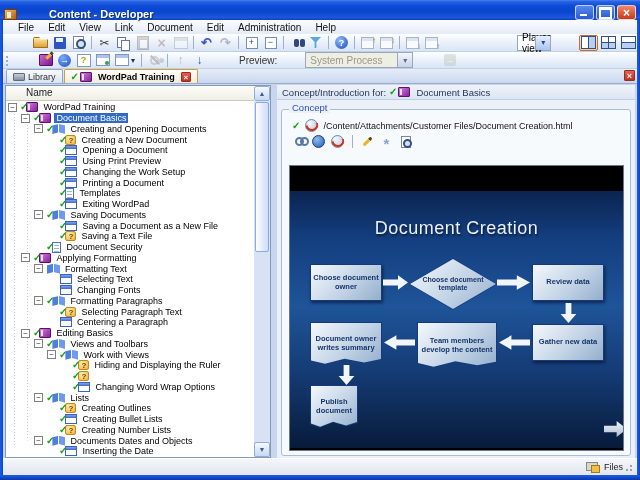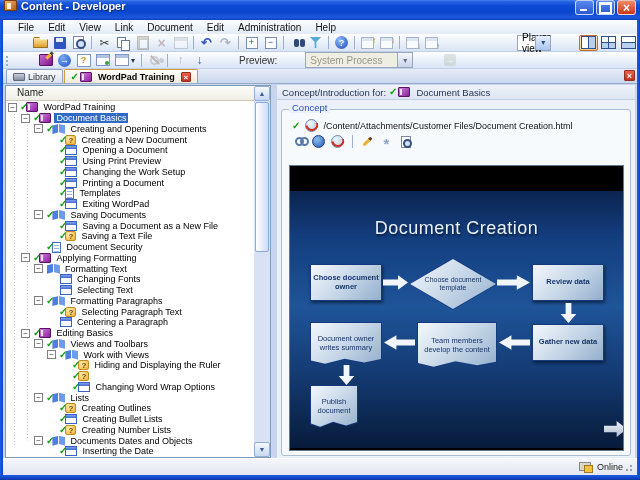--- a/index.html
+++ b/index.html
@@ -4,22 +4,22 @@
 <style>
   html,body{margin:0;padding:0;background:#444;}
   *{box-sizing:border-box;font-family:"Liberation Sans",sans-serif;}
   .win{position:relative;width:640px;height:480px;background:#C8D5EF;overflow:hidden;}
   
   .frame-l,.frame-r,.frame-b{position:absolute;background:linear-gradient(to right,#1E5CE8,#0A45C8);z-index:50;}
   .frame-l{left:0;top:19px;bottom:0;width:3px;}
   .frame-r{right:0;top:19px;bottom:0;width:3px;}
   .frame-b{left:0;right:0;bottom:0;height:5px;background:linear-gradient(to bottom,#1E5CE8,#0937A8);}
   
-  .titlebar{position:absolute;left:0;top:0;right:0;height:20px;display:flex;align-items:flex-start;padding:0 4px;
-    background:linear-gradient(to bottom,#4884EE 0%,#2763E2 8%,#0D4AD6 30%,#0A46CE 60%,#1C57DC 88%,#0B41BE 100%);z-index:60;}
+  .titlebar{position:absolute;left:0;top:0;right:0;height:20px;display:flex;align-items:flex-end;padding:0 4px;
+    background:linear-gradient(to bottom,#4884EE 0%,#2763E2 8%,#0D4AD6 30%,#0A46CE 60%,#1C57DC 88%,#0B41BE 100%);z-index:60;gap:28px;}
   .app-icon{width:13px;height:11px;margin-right:4px;background:linear-gradient(135deg,#F8B860,#B05F18);border:1px solid #7A3C0C;border-radius:1px;position:relative;}
   .app-icon::after{content:"";position:absolute;left:2px;top:2px;width:4px;height:6px;background:#FFF2D8;}
   .title-text{color:#fff;font-size:11px;font-weight:bold;text-shadow:1px 1px 1px #10306E;flex:1;}
   .wbtns{display:flex;gap:2px;}
   .wbtn{width:19px;height:15px;border-radius:3px;border:1px solid rgba(255,255,255,.7);display:flex;align-items:center;justify-content:center;position:relative;}
   .wbtn.min,.wbtn.max{background:linear-gradient(to bottom,#5A88F0,#2A5AD0);}
   .wbtn.close{background:linear-gradient(to bottom,#F08868,#C83818);}
   .wbtn.min::before{content:"";position:absolute;left:4px;bottom:3px;width:7px;height:2px;background:#fff;}
   .wbtn.max::before{content:"";width:9px;height:7px;border:2px solid #fff;border-top-width:3px;}
   .wbtn.close::before{content:"\00D7";color:#fff;font-weight:bold;font-size:12px;line-height:1;}
@@ -94,21 +94,21 @@
   .tab{height:14px;display:flex;align-items:center;padding:0 6px;font-size:9px;border:1px solid #93A7C8;border-bottom:none;border-radius:2px 2px 0 0;margin-right:1px;background:linear-gradient(#FAFBFD,#D9E2F0);color:#333;gap:3px;}
   .tab.active{background:linear-gradient(#FFFEFA,#EFEBDD);border-color:#D59C3C;font-weight:bold;color:#000;}
   .t-lib{width:12px;height:8px;background:linear-gradient(#C8CCD8,#8890A0);border:1px solid #606880;border-radius:1px;}
   .chk{color:#0FA00F;font-weight:bold;font-size:10px;line-height:1;position:relative;z-index:2;margin-right:-3px;}
   .xbox{width:10px;height:10px;background:linear-gradient(#E8604C,#C03020);border:1px solid #903020;border-radius:1px;color:#fff;font-size:8px;font-weight:bold;line-height:9px;text-align:center;margin-left:3px;}
   .pane-x{position:absolute;right:5px;top:70px;z-index:45;width:11px;height:11px;background:linear-gradient(#E8604C,#C03020);border:1px solid #903020;border-radius:1px;color:#fff;font-size:9px;font-weight:bold;line-height:10px;text-align:center;}
   
   .main{position:absolute;left:3px;right:3px;top:85px;bottom:22px;background:#C8D5EF;}
   .treepanel{position:absolute;left:2px;top:0;width:266px;bottom:0;background:#fff;border:1px solid #7F9DB9;display:flex;flex-direction:column;}
   .treetop{display:flex;height:15px;flex:none;}
-  .colhdr{flex:1;background:linear-gradient(#FDFDFB,#EFEEE5);border-bottom:1px solid #CDC9B8;font-size:10px;color:#222;padding:1px 0 0 11px;}
+  .colhdr{flex:1;background:linear-gradient(#FDFDFB,#EFEEE5);border-bottom:1px solid #CDC9B8;font-size:10px;color:#222;padding:1px 0 0 20px;}
   .sbtn{width:16px;height:15px;background:linear-gradient(#F6F9FE,#C8D8F2);border:1px solid #93ACD8;border-radius:2px;font-size:7px;color:#3C5A98;display:flex;align-items:center;justify-content:center;}
   .treebody{flex:1;display:flex;min-height:0;}
   .rows{flex:1;display:flex;flex-direction:column;overflow:hidden;padding-top:1px;
     background-image:repeating-linear-gradient(to bottom,#C4CAD4 0 1px,transparent 1px 3px),repeating-linear-gradient(to bottom,#C4CAD4 0 1px,transparent 1px 3px);
     background-size:1px 96%,1px 92%;background-position:8px 4px,21px 12px;background-repeat:no-repeat;}
   .sbar{width:16px;background:#D9E1F4;display:flex;flex-direction:column;flex:none;}
   .sthumb{margin:1px 1px;height:150px;background:linear-gradient(to right,#FEFEFF,#CCDCF8);border:1px solid #8CAAE0;border-radius:2px;}
   .sfill{flex:1;}
   .trow{flex:1;display:flex;align-items:center;font-size:9px;white-space:nowrap;padding-left:2px;min-height:0;}
   .exp{width:9px;height:9px;flex:none;background:#fff;border:1px solid #808080;color:#333;font-size:8px;line-height:7px;text-align:center;margin-right:3px;}
@@ -145,21 +145,21 @@
   .a-preview::after{content:"";position:absolute;right:1px;bottom:0;width:5px;height:5px;border:2px solid #35507E;border-radius:50%;background:#CFE4F8;}
   
   .pbox{position:absolute;left:7px;right:6px;top:55px;bottom:4px;border:1px solid #64788C;background:#000;overflow:hidden;}
   .slide{position:absolute;left:0;right:0;top:25px;height:257px;
     background:linear-gradient(to bottom,#0B2450 0%,#133E7E 18%,#1E5499 45%,#143A72 72%,#071B3A 100%);}
   .slide-title{position:absolute;top:27px;left:0;right:0;text-align:center;color:#EAF1F8;font-size:18px;letter-spacing:.5px;text-shadow:1px 2px 2px rgba(0,10,30,.6);}
   .node{position:absolute;display:flex;align-items:center;justify-content:center;text-align:center;
     font-size:7.5px;font-weight:bold;color:#17356B;line-height:1.15;}
   .n-rect{background:linear-gradient(135deg,#F4F8FC 0%,#C3D4E6 55%,#93AFCC 100%);border:1px solid #16397E;box-shadow:1px 2px 3px rgba(0,8,24,.55);padding:2px;}
   .shape-o{position:absolute;background:#16397E;filter:drop-shadow(1px 2px 2px rgba(0,8,24,.55));}
-  .shape-i{position:absolute;inset:1px;background:linear-gradient(135deg,#F4F8FC 0%,#C3D4E6 55%,#93AFCC 100%);display:flex;align-items:center;justify-content:center;text-align:center;font-size:7.5px;font-weight:normal;color:#17356B;line-height:1.15;padding:2px;}
+  .shape-i{position:absolute;inset:1px;background:linear-gradient(135deg,#F4F8FC 0%,#C3D4E6 55%,#93AFCC 100%);display:flex;align-items:center;justify-content:center;text-align:center;font-size:7.5px;font-weight:bold;color:#17356B;line-height:1.15;padding:2px;}
   .diam,.diam .shape-i{clip-path:polygon(50% 0,100% 50%,50% 100%,0 50%);}
   .diam .shape-i{font-size:7px;}
   .docsh,.docsh .shape-i{clip-path:polygon(0 0,100% 0,100% 86%,76% 94%,48% 85%,20% 97%,0 89%);}
   .arr{position:absolute;background:#F2F6FB;filter:drop-shadow(0 1px 1px #071C3C);}
   .arr-r{clip-path:polygon(0 33%,60% 33%,60% 8%,100% 50%,60% 92%,60% 67%,0 67%);}
   .arr-l{clip-path:polygon(100% 33%,40% 33%,40% 8%,0 50%,40% 92%,40% 67%,100% 67%);}
   .arr-d{clip-path:polygon(33% 0,67% 0,67% 55%,96% 55%,50% 100%,4% 55%,33% 55%);}
   .next-arr{position:absolute;background:linear-gradient(#F0F4F9,#AEBDD0);clip-path:polygon(0 30%,55% 30%,55% 0,100% 50%,55% 100%,55% 70%,0 70%);filter:drop-shadow(0 1px 1px #050F22);}
   
   .statusbar{position:absolute;left:3px;right:3px;bottom:5px;height:17px;background:linear-gradient(#F4F6FA,#E2E6EE);border-top:1px solid #fff;display:flex;align-items:center;justify-content:flex-end;padding-right:14px;gap:4px;font-size:9px;color:#222;}
@@ -382,26 +382,26 @@
               <span class="tlabel">Applying Formatting</span>
             </div>
             <div class="trow" style="padding-left: 28px;">
               <span class="exp">−</span>
               <span class="tico ic-lb"></span>
               <span class="tlabel">Formatting Text</span>
             </div>
             <div class="trow" style="padding-left: 41px;">
               <span class="nox"></span>
               <span class="tico ic-s"></span>
+              <span class="tlabel">Selecting Text</span>
+            </div>
+            <div class="trow" style="padding-left: 41px;">
+              <span class="nox"></span>
+              <span class="tico ic-s"></span>
               <span class="tlabel">Changing Fonts</span>
-            </div>
-            <div class="trow" style="padding-left: 41px;">
-              <span class="nox"></span>
-              <span class="tico ic-s"></span>
-              <span class="tlabel">Selecting Text</span>
             </div>
             <div class="trow" style="padding-left: 28px;">
               <span class="exp">−</span>
               <span class="chk">✓</span>
               <span class="tico ic-lb"></span>
               <span class="tlabel">Formatting Paragraphs</span>
             </div>
             <div class="trow" style="padding-left: 41px;">
               <span class="nox"></span>
               <span class="chk">✓</span>
@@ -545,16 +545,16 @@
           <div class="arr arr-l" style="left:94px;top:168px;width:31px;height:17px;"></div>
           <div class="arr arr-d" style="left:48px;top:199px;width:17px;height:20px;"></div>
           <div class="next-arr" style="left:314px;top:255px;width:23px;height:16px;"></div>
         </div>
       </div>
     </div>
   </div>
 
   <div class="statusbar">
     <span class="s-online"></span>
-    <span>Online</span>
+    <span>Files</span>
     <span class="gripdots"></span>
   </div>
 </div>
 
 </body></html>

